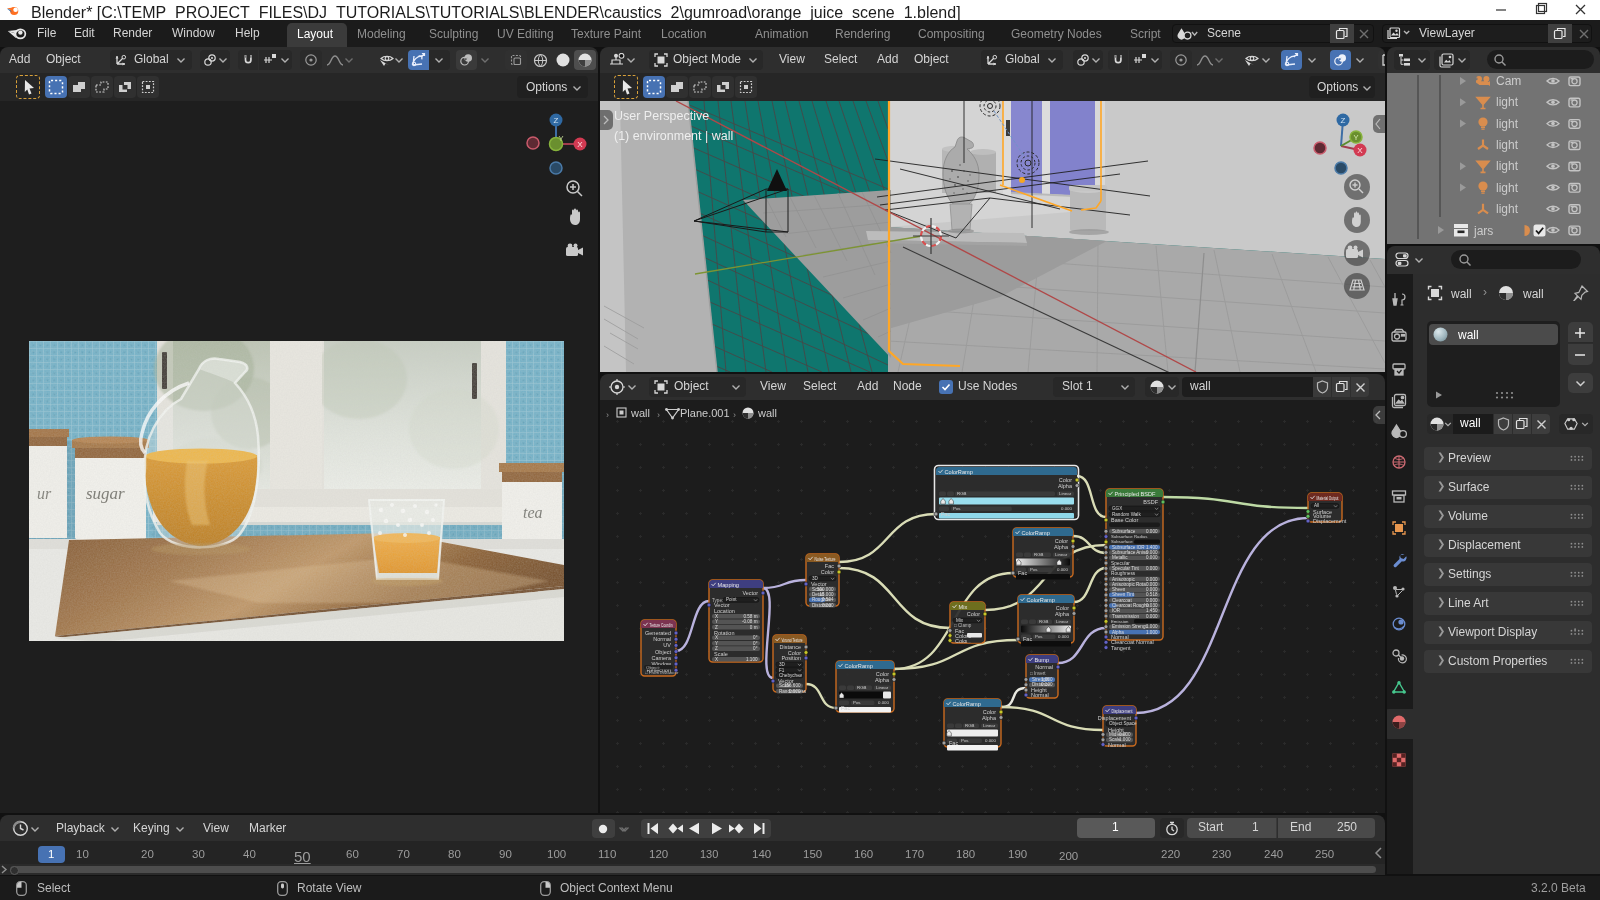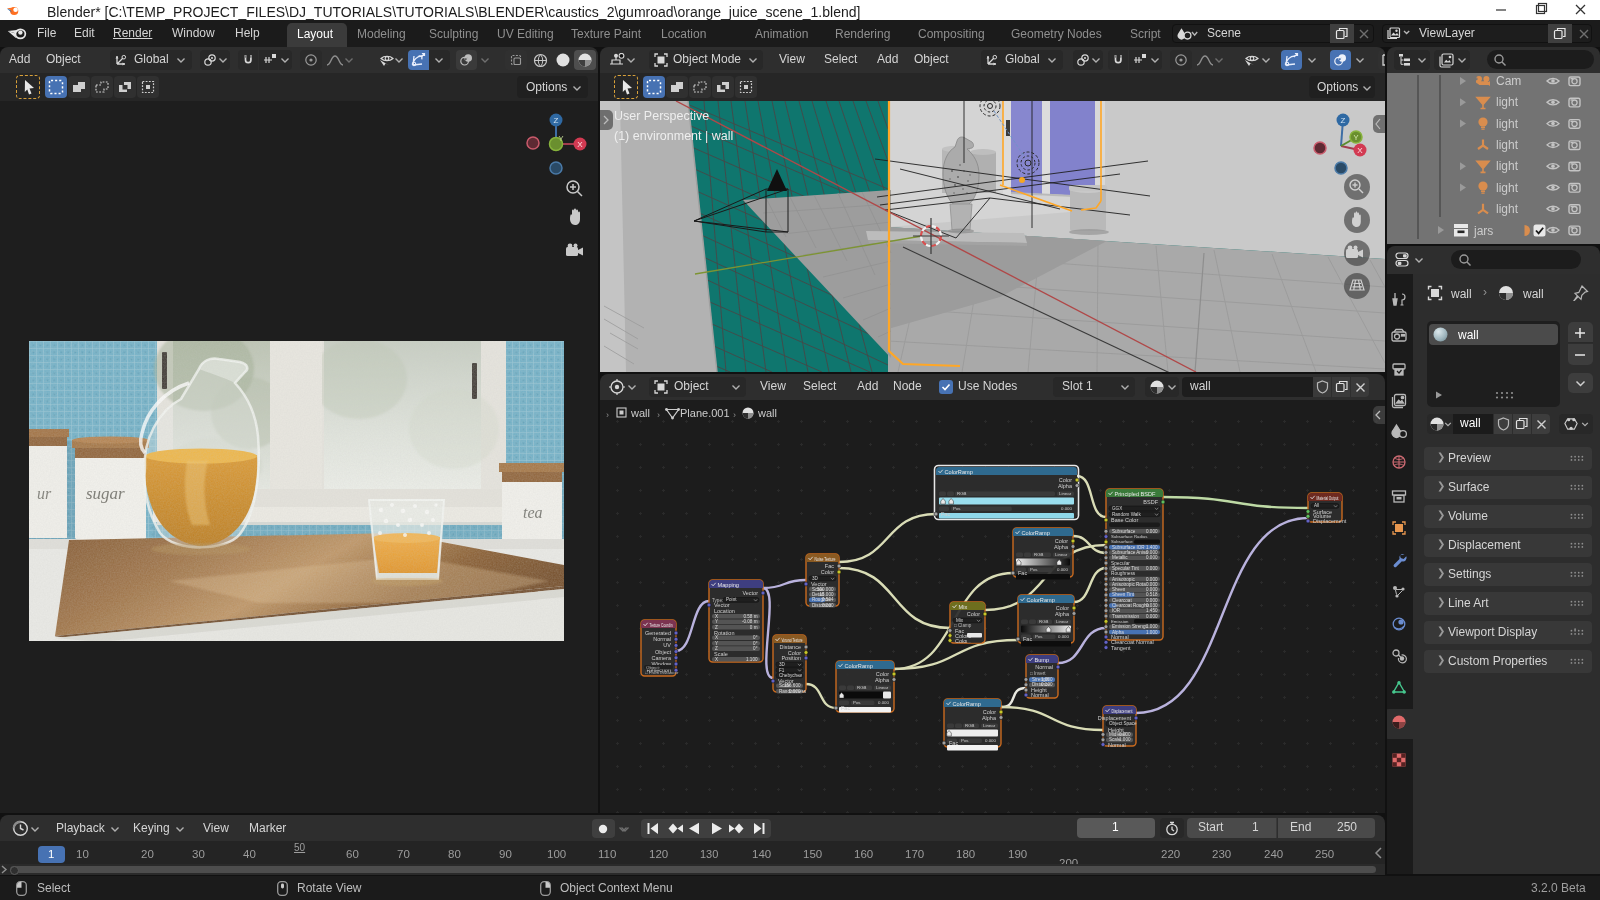--- a/index.html
+++ b/index.html
@@ -13,39 +13,39 @@
 </head>
 <body>
 
 <div class="abs" id="titlebar" style="left:0;top:0;width:1600px;height:20px;background:#ffffff;">
   <svg class="abs" style="left:6px;top:3px;" width="14" height="14" viewBox="0 0 14 14">
       <circle cx="8.2" cy="8" r="4.1" fill="#ff7021"></circle>
       <circle cx="9.6" cy="6.7" r="2.3" fill="#fff"></circle>
       <path d="M1 5.2 L8 4.6 L5.5 7.2 Z" fill="#ff7021"></path>
       <path d="M0.8 5.4 L6.2 9.8 L4 6.8 Z" fill="#2b65a0"></path>
     </svg>
-  <span class="abs" style="left:47px;top:3.5px;font-size:14px;color:#1c1c1c;">Blender* [C:\TEMP_PROJECT_FILES\DJ_TUTORIALS\TUTORIALS\BLENDER\caustics_2\gumroad\orange_juice_scene_1.blend]</span>
+  <span class="abs" style="left:31px;top:3.5px;font-size:16px;color:#1c1c1c;">Blender* [C:\TEMP_PROJECT_FILES\DJ_TUTORIALS\TUTORIALS\BLENDER\caustics_2\gumroad\orange_juice_scene_1.blend]</span>
   <svg class="abs" style="left:1490px;top:0;" width="110" height="20" viewBox="0 0 110 20">
     <line x1="6" y1="10" x2="16" y2="10" stroke="#333" stroke-width="1.2"></line>
     <rect x="46.5" y="5.5" width="8" height="8" fill="none" stroke="#333" stroke-width="1.2"></rect>
     <rect x="48.5" y="3.5" width="8" height="8" fill="none" stroke="#333" stroke-width="1.2"></rect>
     <path d="M86 5 L95 14 M95 5 L86 14" stroke="#333" stroke-width="1.3"></path>
   </svg>
 </div>
 
 <div class="abs" id="topbar" style="left:0;top:20px;width:1600px;height:27px;background:#1b1b1b;">
   <svg class="abs" style="left:7px;top:4px;" width="22" height="19" viewBox="0 0 24 20">
     <path d="M9.2 10.4 C9.2 7.6 11.6 5.4 14.6 5.4 C17.6 5.4 20 7.6 20 10.4 C20 13.2 17.6 15.4 14.6 15.4 C11.6 15.4 9.2 13.2 9.2 10.4 Z" fill="none" stroke="#e8e8e8" stroke-width="1.9"></path>
     <circle cx="14.6" cy="9" r="2.4" fill="#e8e8e8"></circle>
     <path d="M0.8 7.2 L13.5 5.8 L9.2 9.6 Z" fill="#e8e8e8"></path>
     <path d="M0.8 7.4 L10 15.2 L8.6 9.8 Z" fill="#e8e8e8"></path>
   </svg>
   <span class="abs txt" style="left:37px;top:6px;">File</span>
   <span class="abs txt" style="left:74px;top:6px;">Edit</span>
-  <span class="abs txt" style="left:113px;top:6px;text-decoration:underline;">Render</span>
+  <span class="abs txt" style="left:113px;top:6px;">Render</span>
   <span class="abs txt" style="left:172px;top:6px;">Window</span>
   <span class="abs txt" style="left:235px;top:6px;">Help</span>
   <div class="abs" style="left:287px;top:3px;width:60px;height:24px;background:#3b3b3b;border-radius:5px 5px 0 0;"></div>
   <span class="abs txt" style="left:297px;top:7px;color:#ffffff;">Layout</span>
   <span class="abs txt dim" style="left:357px;top:7px;">Modeling</span>
   <span class="abs txt dim" style="left:429px;top:7px;">Sculpting</span>
   <span class="abs txt dim" style="left:497px;top:7px;">UV Editing</span>
   <span class="abs txt dim" style="left:571px;top:7px;">Texture Paint</span>
   <span class="abs txt dim" style="left:661px;top:7px;">Location</span>
   <span class="abs txt dim" style="left:755px;top:7px;">Animation</span>
@@ -1762,36 +1762,36 @@
   <span class="abs txt" style="left:1290px;top:5px;">End</span>
   <span class="abs txt" style="left:1337px;top:5px;">250</span>
 </div>
 <div class="abs" id="tl-ruler" style="left:0;top:841px;width:1385px;height:23px;background:#242424;overflow:hidden;">
   <div class="abs" style="left:38px;top:5px;width:27px;height:17px;background:#4772b3;border-radius:4px;"></div>
   <span class="abs" style="left:48px;top:7px;font-size:11.5px;color:#fff;">1</span>
   <span class="abs" style="left:76px;top:7px;font-size:11.5px;color:#9d9d9d;">10</span>
   <span class="abs" style="left:141px;top:7px;font-size:11.5px;color:#9d9d9d;">20</span>
   <span class="abs" style="left:192px;top:7px;font-size:11.5px;color:#9d9d9d;">30</span>
   <span class="abs" style="left:243px;top:7px;font-size:11.5px;color:#9d9d9d;">40</span>
-  <span class="abs" style="left:294px;top:1px;font-size:10px;color:#9d9d9d;text-decoration:underline;">50</span>
+  <span class="abs" style="left:294px;top:7px;font-size:15px;color:#9d9d9d;text-decoration:underline;">50</span>
   <span class="abs" style="left:346px;top:7px;font-size:11.5px;color:#9d9d9d;">60</span>
   <span class="abs" style="left:397px;top:7px;font-size:11.5px;color:#9d9d9d;">70</span>
   <span class="abs" style="left:448px;top:7px;font-size:11.5px;color:#9d9d9d;">80</span>
   <span class="abs" style="left:499px;top:7px;font-size:11.5px;color:#9d9d9d;">90</span>
   <span class="abs" style="left:547px;top:7px;font-size:11.5px;color:#9d9d9d;">100</span>
   <span class="abs" style="left:598px;top:7px;font-size:11.5px;color:#9d9d9d;">110</span>
   <span class="abs" style="left:649px;top:7px;font-size:11.5px;color:#9d9d9d;">120</span>
   <span class="abs" style="left:700px;top:7px;font-size:11px;color:#9d9d9d;">130</span>
   <span class="abs" style="left:752px;top:7px;font-size:11.5px;color:#9d9d9d;">140</span>
   <span class="abs" style="left:803px;top:7px;font-size:11.5px;color:#9d9d9d;">150</span>
   <span class="abs" style="left:854px;top:7px;font-size:11.5px;color:#9d9d9d;">160</span>
   <span class="abs" style="left:905px;top:7px;font-size:11.5px;color:#9d9d9d;">170</span>
   <span class="abs" style="left:956px;top:7px;font-size:11.5px;color:#9d9d9d;">180</span>
   <span class="abs" style="left:1008px;top:7px;font-size:11.5px;color:#9d9d9d;">190</span>
-  <span class="abs" style="left:1059px;top:16px;font-size:11.5px;color:#9d9d9d;">200</span>
+  <span class="abs" style="left:1059px;top:9px;font-size:11.5px;color:#9d9d9d;">200</span>
   <span class="abs" style="left:1110px;top:7px;font-size:11.5px;color:#9d9d9d;margin-top:20px;">210</span>
   <span class="abs" style="left:1161px;top:7px;font-size:11.5px;color:#9d9d9d;">220</span>
   <span class="abs" style="left:1212px;top:7px;font-size:11.5px;color:#9d9d9d;">230</span>
   <span class="abs" style="left:1264px;top:7px;font-size:11.5px;color:#9d9d9d;">240</span>
   <span class="abs" style="left:1315px;top:7px;font-size:11.5px;color:#9d9d9d;">250</span>
   <svg class="abs" style="left:1374px;top:6px;" width="10" height="12" viewBox="0 0 10 12">
       <path d="M7 1 l-5 5 l5 5" stroke="#8f8f8f" stroke-width="1.5" fill="none"></path>
     </svg>
 </div>
 <div class="abs" id="tl-scroll" style="left:0;top:864px;width:1385px;height:11px;background:#2a2a2a;">

